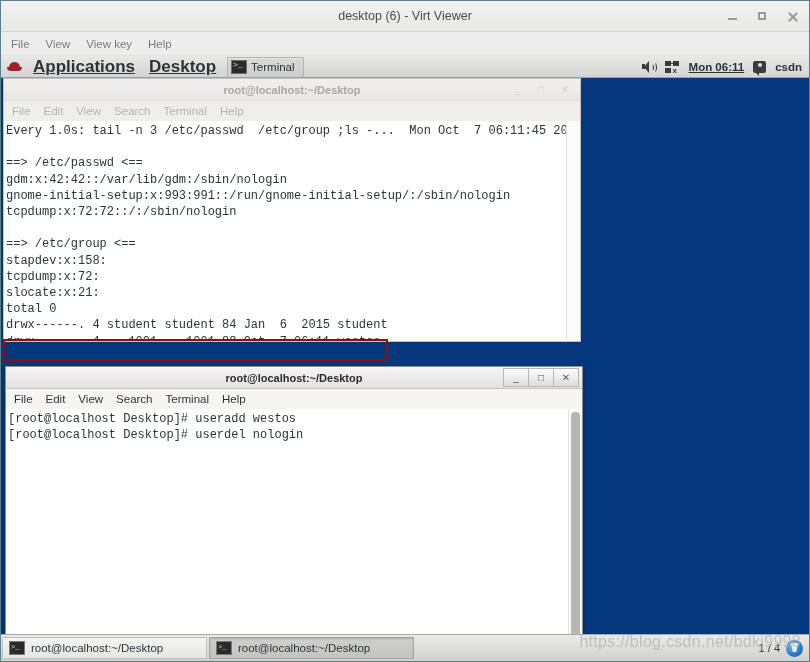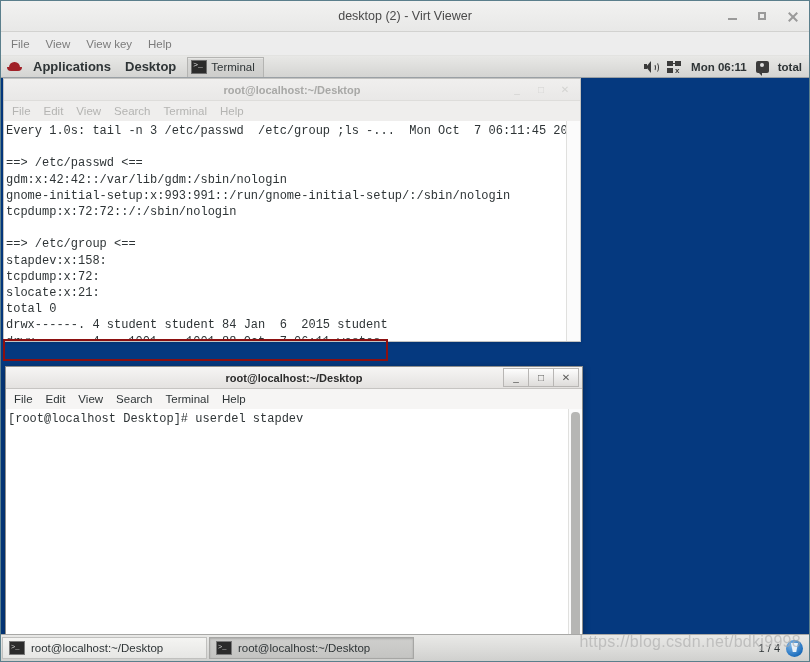--- a/index.html
+++ b/index.html
@@ -148,23 +148,24 @@
     width: 15px; height: 4px;
     background: #a02128;
     border-radius: 0 0 7px 7px;
   }
   .panel-btn {
     padding: 0 7px;
     height: 100%;
     display: flex;
     align-items: center;
     font-weight: bold;
-    font-size: 13px;
-    cursor: default;
-    white-space: nowrap;
+    font-size: 17px;
+    cursor: default;
+    white-space: nowrap;
+    text-decoration: underline;
   }
   #panel-window-btn {
     margin-left: 4px;
     height: 19px;
     display: flex;
     align-items: center;
     padding: 0 8px 0 3px;
     background: linear-gradient(to bottom, #d9d9d7, #cdcdcb);
     border: 1px solid #b4b4b2;
     border-bottom: none;
@@ -241,20 +242,21 @@
   .ico-net .nx {
     position: absolute; left: 8px; top: 7px;
     font-size: 8px; color: #3b3b3b; line-height: 7px; font-weight: bold;
   }
   #panel-clock {
     font-size: 11.5px;
     color: #2e3436;
     font-weight: bold;
     white-space: nowrap;
     cursor: default;
+    text-decoration: underline;
   }
   .ico-user {
     width: 13px; height: 12px;
     background: #3b3b3b;
     border-radius: 2px;
     position: relative;
   }
   .ico-user::after {
     content: "";
     position: absolute;
@@ -507,21 +509,21 @@
     pointer-events: none;
     z-index: 40;
   }
 </style>
 </head>
 <body>
 
 <div id="virt-window">
 
   <div id="virt-titlebar">
-    <div id="virt-title-text">desktop (2) - Virt Viewer</div>
+    <div id="virt-title-text">desktop (6) - Virt Viewer</div>
     <div class="virt-ctl-group">
       <div class="virt-ctl min"></div>
       <div class="virt-ctl max"></div>
       <div class="virt-ctl close"></div>
     </div>
   </div>
 
   <div id="virt-menubar">
     <span class="virt-menu-item">File</span>
     <span class="virt-menu-item">View</span>
@@ -556,21 +558,21 @@
           <div class="nbox nb1"></div>
             <div class="nbox nb2"></div>
           <div class="nbox nlink"></div>
             <div class="nbox nb3"></div>
           <div class="nx">x</div>
         </div>
         <div id="panel-clock">Mon 06:11</div>
         <div class="ico-user">
             <div class="uhead"></div>
           </div>
-        <div id="panel-user">total</div>
+        <div id="panel-user">csdn</div>
       </div>
     </div>
 
     <div class="gterm unfocused" id="term-watch" style="left:2px; top:22px; width:578px; height:264px;">
       <div class="gterm-title">
         <div class="gterm-title-text">root@localhost:~/Desktop</div>
         <div class="gterm-ctls">
           <div class="gbtn">
               <span class="gbtn-glyph">_</span>
             </div>
@@ -615,21 +617,21 @@
       </div>
       <div class="gterm-menubar">
         <span class="gmenu">File</span>
         <span class="gmenu">Edit</span>
         <span class="gmenu">View</span>
         <span class="gmenu">Search</span>
         <span class="gmenu">Terminal</span>
         <span class="gmenu">Help</span>
       </div>
       <div class="gterm-body">
-        <div class="gterm-screen" id="shell-screen"><div class="ln">[root@localhost Desktop]# userdel stapdev</div></div>
+        <div class="gterm-screen" id="shell-screen"><div class="ln">[root@localhost Desktop]# useradd westos</div><div class="ln">[root@localhost Desktop]# userdel nologin</div></div>
         <div class="gterm-scroll">
             <div class="thumb" style="top:3px; bottom:3px;"></div>
           </div>
       </div>
     </div>
 
     <div id="taskbar">
       <div class="task-btn inactive">
         <span class="task-icon"></span>
         <span>root@localhost:~/Desktop</span>

